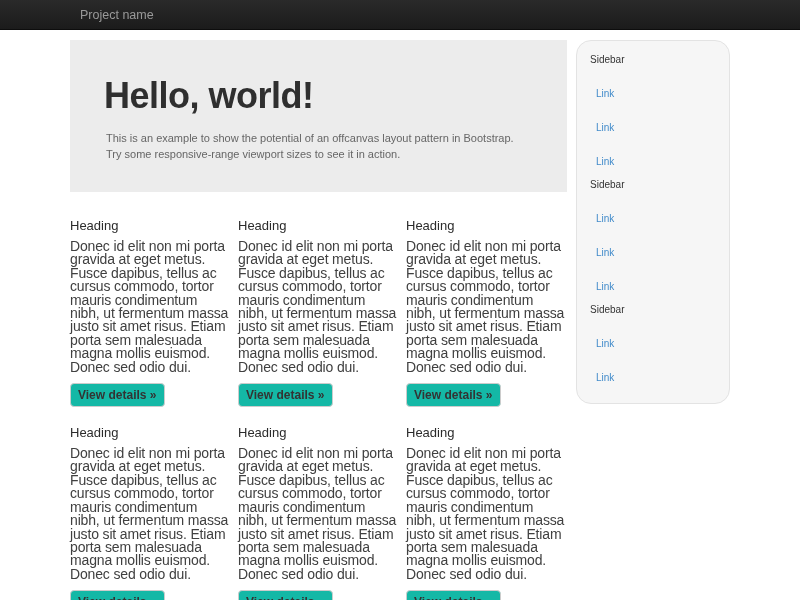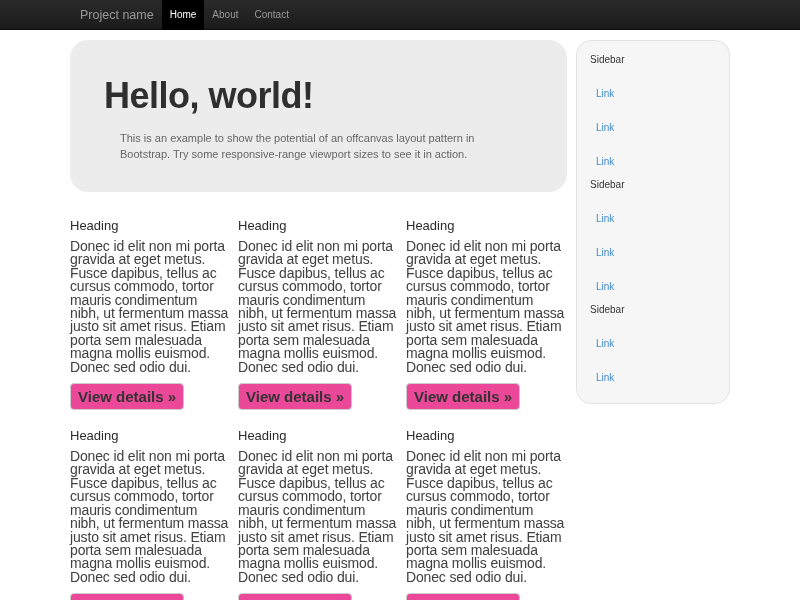--- a/index.html
+++ b/index.html
@@ -38,47 +38,47 @@
   .container { width: 686px; margin: 0 auto; }
   .content-row {
     display: flex; justify-content: space-between;
     padding: 0 13px; margin-top: 10px;
   }
   .main-col { width: 497px; }
 
   
   .jumbotron {
     background: #ececec;
-    border-radius: 18px;
+    border-radius: 0;
     padding: 35px 34px 30px;
   }
   .jumbotron h1 {
     margin: 0; font-size: 36px; font-weight: bold;
     letter-spacing: -0.5px; color: #2f2f2f;
   }
   .jumbotron p {
-    margin: 13px 16px 0; font-size: 11px; line-height: 16px;
+    margin: 13px 2px 0; font-size: 11px; line-height: 16px;
     color: #666666; max-width: 432px;
   }
 
   
   .cards-row { display: flex; margin-top: 26px; }
   .cards-row.row2 { margin-top: 18px; }
   .card { width: 160px; margin-right: 8px; }
   .card:last-child { margin-right: 0; }
   .card h2 {
     margin: 0 0 7px; font-size: 13px; font-weight: 400; color: #2b2b2b;
   }
   .card p {
     margin: 0 0 9px; font-size: 14px; letter-spacing: -0.15px;
     line-height: 13.4px; color: #404040;
   }
   .btn {
-    display: inline-block; font-size: 15px; font-weight: 700;
-    color: #333333; background: #ec4899;
+    display: inline-block; font-size: 12px; font-weight: 700;
+    color: #333333; background: #14b8a6;
     border: 1px solid #cccccc; border-radius: 4px;
     padding: 4px 7px; text-decoration: none; cursor: pointer; text-align: center;
   }
 
   
   .sidebar {
     width: 154px; align-self: flex-start;
     background: #f6f6f6;
     border: 1px solid #e3e3e3;
     border-radius: 15px;
@@ -100,31 +100,20 @@
     margin: 16px 0 0;
   }
   .footer p { font-size: 9.5px; color: #555555; margin: 10px 13px; }
 </style>
 </head>
 <body>
 
 <nav class="navbar">
   <div class="nav-inner">
     <a class="brand" href="#">Project name</a>
-    <ul class="nav-list">
-      <li class="nav-item active">
-        <a href="#">Home</a>
-      </li>
-      <li class="nav-item">
-        <a href="#">About</a>
-      </li>
-      <li class="nav-item">
-        <a href="#">Contact</a>
-      </li>
-    </ul>
   </div>
 </nav>
 
 <div class="container">
   <div class="content-row">
 
     <div class="main-col">
 
       <div class="jumbotron">
         <h1>Hello, world!</h1>

